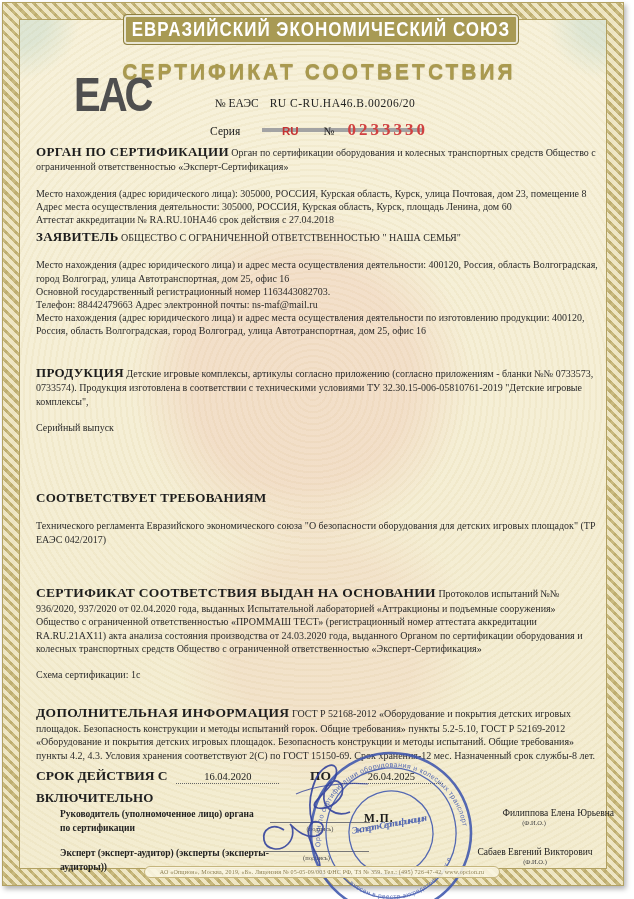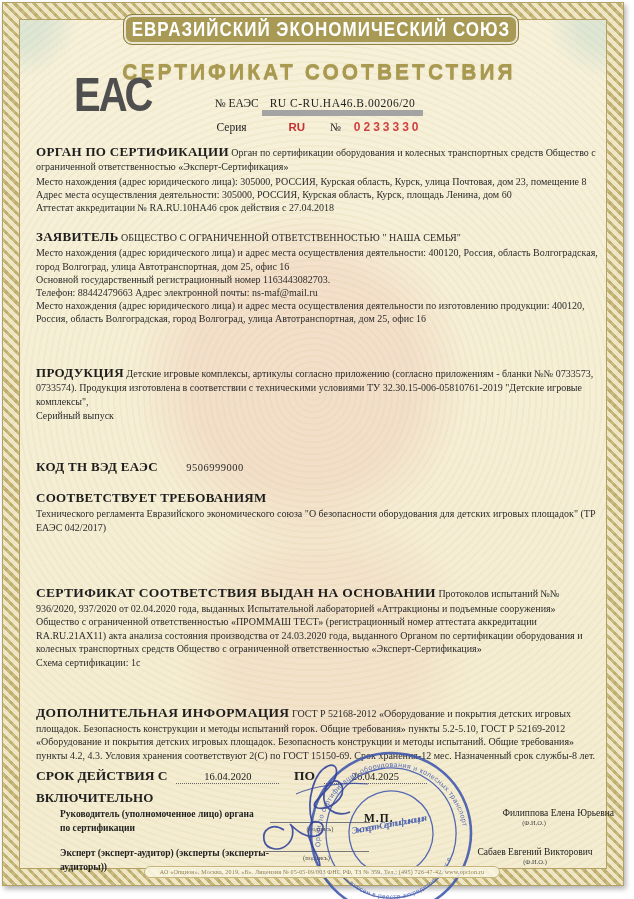--- a/index.html
+++ b/index.html
@@ -20,45 +20,45 @@
       radial-gradient(circle at 52% 74%, rgba(231,160,150,.14) 0 90px, transparent 150px),
       radial-gradient(circle at 0% 0%, rgba(110,180,185,.18) 0 26px, transparent 60px),
       radial-gradient(circle at 100% 0%, rgba(110,180,185,.18) 0 26px, transparent 60px),
       repeating-radial-gradient(circle at 50% 44%, rgba(205,185,120,.10) 0 2px, transparent 2px 6px),
       linear-gradient(#f7f1da, #f3ecd0); }
 
   .abs { position:absolute; }
 
   
   .union-band { left:121px; top:12px; width:396px; height:31px; background:#a89a54;
-    border:1px solid #8d7f40; border-radius:9px; box-shadow:inset 0 0 0 2px rgba(255,255,255,.75);
+    border:1px solid #8d7f40; border-radius:4px; box-shadow:inset 0 0 0 2px rgba(255,255,255,.75);
     display:flex; align-items:center; justify-content:center; }
   .union-band span { color:#fff; font-family:"Liberation Sans", sans-serif; font-weight:bold;
     font-size:17px; letter-spacing:1px; transform:scaleY(1.15); white-space:nowrap; }
 
   .eac { left:72px; top:70px; font-family:"Liberation Sans", sans-serif; font-weight:900;
     font-size:40px; color:#4f4f4f; letter-spacing:-2px; transform:scaleY(1.2); }
 
   .doc-title { left:0; top:58px; width:634px; text-align:center;
     font-family:"Liberation Sans", sans-serif; font-weight:800; font-size:21px; letter-spacing:3px;
     color:#aa9a4e; text-shadow:0 1px 0 rgba(120,104,50,.55), 0 0 1px rgba(170,154,78,.5);
     transform:scaleY(1.05); }
 
   .num-row { left:0; top:95px; width:634px; text-align:center; font-size:11.5px; color:#222; }
-  .num-row .val { border-bottom:6px solid #a3a3a3; padding:0 8px 1px; letter-spacing:.5px; }
+  .num-row .val { border-bottom:4px solid #a3a3a3; padding:0 8px 19px; letter-spacing:.5px; }
 
   .series-row { left:0; top:118px; width:634px; text-align:center; font-size:11.5px; color:#222; }
   .series-row .ru { color:#c43131; font-family:"Liberation Sans", sans-serif; font-weight:bold; margin:0 22px 0 6px;padding-left:33px; }
   .series-row .no { margin-right:10px; }
-  .series-row .blank { color:#d04040; font-family:Liberation Sans, sans-serif; font-weight:bold;
-    font-size:12px; letter-spacing:3px; }
+  .series-row .blank { color:#d04040; font-family:Liberation Serif, serif; font-weight:bold;
+    font-size:17px; letter-spacing:3px; }
 
   .sec { left:34px; width:562px; font-size:10px; line-height:1.33; color:#2b2b2b; }
   .sec b.t { font-size:13px; letter-spacing:.3px; color:#1d1d1d; }
-  .sec .body { margin-top:1px; }
+  .sec .body { margin-top:13px; }
 
   .tnved-val { font-size:10.5px; margin-left:26px; letter-spacing:.5px; }
 
   .validity { left:34px; top:766px; width:562px; font-size:10.5px; color:#222; }
   .validity b { font-size:13.5px; }
   .validity .date { border-bottom:1px dotted #666; padding:0 28px 1px; margin:0 6px; }
   .validity .incl { margin-top:6px; }
 
   .roles { font-family:"Liberation Serif", serif; font-weight:bold; font-size:9.5px; line-height:1.45; color:#222; }
   .cap { font-size:6.5px; color:#444; text-align:center; }
@@ -128,24 +128,20 @@
   </div>
 
   <div class="abs sec" style="top:362px">
     <div><b class="t">ПРОДУКЦИЯ</b>
       <span>Детские игровые комплексы, артикулы согласно приложению (согласно приложениям - бланки №№ 0733573, 0733574). Продукция изготовлена в соответствии с техническими условиями ТУ 32.30.15-006-05810761-2019 "Детские игровые комплексы",</span></div>
     <div class="body">
       <div>Серийный выпуск</div>
     </div>
   </div>
 
-  <div class="abs sec" style="top:456px">
-    <b class="t">КОД ТН ВЭД ЕАЭС</b>
-    <span class="tnved-val">9506999000</span>
-  </div>
 
   <div class="abs sec" style="top:487px">
     <div><b class="t">СООТВЕТСТВУЕТ ТРЕБОВАНИЯМ</b></div>
     <div class="body">
       <div>Технического регламента Евразийского экономического союза "О безопасности оборудования для детских игровых площадок" (ТР ЕАЭС 042/2017)</div>
     </div>
   </div>
 
   <div class="abs sec" style="top:582px">
     <div><b class="t" style="font-size:13.5px">СЕРТИФИКАТ СООТВЕТСТВИЯ ВЫДАН НА ОСНОВАНИИ</b>
@@ -156,21 +152,21 @@
   </div>
 
   <div class="abs sec" style="top:702px">
     <div><b class="t" style="font-size:13.5px">ДОПОЛНИТЕЛЬНАЯ ИНФОРМАЦИЯ</b>
       <span>ГОСТ Р 52168-2012 «Оборудование и покрытия детских игровых площадок. Безопасность конструкции и методы испытаний горок. Общие требования» пункты 5.2-5.10, ГОСТ Р 52169-2012 «Оборудование и покрытия детских игровых площадок. Безопасность конструкции и методы испытаний. Общие требования» пункты 4.2, 4.3. Условия хранения соответствуют 2(С) по ГОСТ 15150-69. Срок хранения-12 мес. Назначенный срок службы-8 лет.</span></div>
   </div>
 
   <div class="abs validity">
     <b>СРОК ДЕЙСТВИЯ С</b>
     <span class="date">16.04.2020</span>
-    <b style="margin-left:6px">ПО</b>
+    <b style="margin-left:22px">ПО</b>
     <span class="date">26.04.2025</span>
     <div class="incl"><b style="font-size:13px">ВКЛЮЧИТЕЛЬНО</b></div>
   </div>
 
   <div class="abs roles" style="left:58px; top:845px; width:215px">Эксперт (эксперт-аудитор) (эксперты (эксперты-аудиторы))</div>
   <div class="abs roles" style="left:58px; top:806px; width:205px">Руководитель (уполномоченное лицо) органа по сертификации</div>
 
   <div class="abs sig-line" style="left:268px; top:820px; width:100px"></div>
   <div class="abs cap" style="left:268px; top:823px; width:100px">(подпись)</div>
   <div class="abs sig-line" style="left:262px; top:849px; width:105px"></div>

